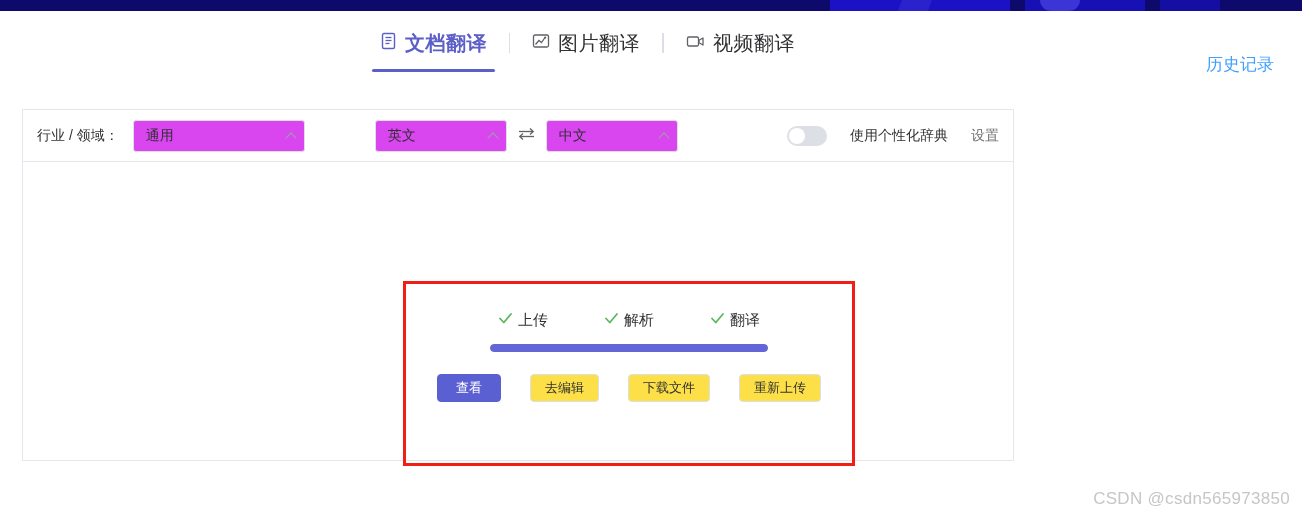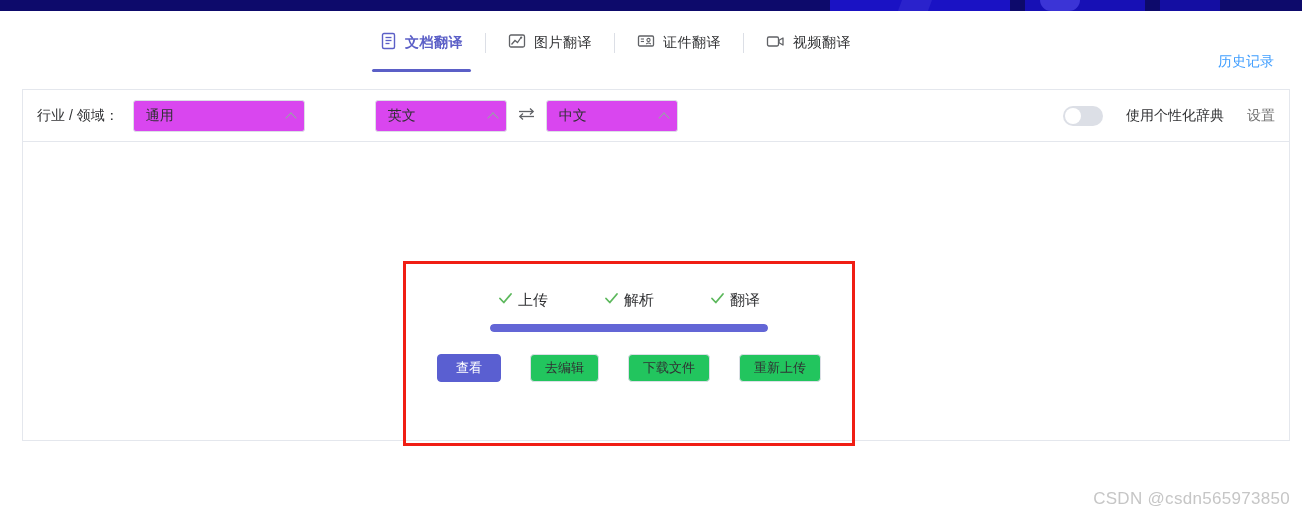--- a/index.html
+++ b/index.html
@@ -44,21 +44,21 @@
   .tab {
     display: flex;
     align-items: center;
     gap: 8px;
     padding: 0 22px;
     height: 48px;
     cursor: pointer;
     position: relative;
   }
   .tab-label {
-    font-size: 14px;
+    font-size: 20px;
     color: #303133;
     white-space: nowrap;
     letter-spacing: 0.5px;
   }
   .tab.active .tab-label {
     color: #5b5fc7;
     font-weight: bold;
   }
   .tab-underline {
     position: absolute;
@@ -71,31 +71,31 @@
   .tab-sep {
     width: 1px;
     height: 20px;
     background: #dcdfe6;
   }
   .tab-icon { display: block; flex: 0 0 auto; }
 
   .history-link {
     position: absolute;
     right: 28px; top: 42px;
-    font-size: 14px;
+    font-size: 17px;
     color: #409eff;
     cursor: pointer;
     white-space: nowrap;
   }
 
   
   .card {
     position: absolute;
-    left: 22px; top: 89px;
-    width: 1268px; height: 352px;
+    left: 22px; top: 109px;
+    width: 992px; height: 352px;
     border: 1px solid #e4e7ed;
     background: #ffffff;
   }
 
   .toolbar {
     position: relative;
     height: 52px;
     border-bottom: 1px solid #e4e7ed;
     display: flex;
     align-items: center;
@@ -232,21 +232,21 @@
   .btn-row {
     display: flex;
     align-items: center;
     gap: 29px;
   }
   .btn {
     height: 28px;
     padding: 0 14px;
     border-radius: 4px;
     border: 1px solid #dcdfe6;
-    background: #22c55e;
+    background: #fde047;
     color: #303133;
     font-size: 13px;
     font-family: "Liberation Sans", "DejaVu Sans", sans-serif;
     cursor: pointer;
     white-space: nowrap;
     display: flex;
     align-items: center;
     justify-content: center;
   }
   .btn.primary {
@@ -302,32 +302,20 @@
           <rect x="1.5" y="3" width="15" height="12" rx="1.5" fill="none" stroke="#606266" stroke-width="1.3"></rect>
           <polyline points="3.5,12.5 7,8.5 9.5,10.5 13,5.5" fill="none" stroke="#606266" stroke-width="1.3"></polyline>
           <circle cx="13.2" cy="5.6" r="1.1" fill="#606266"></circle>
         </svg>
       </span>
       <span class="tab-label">图片翻译</span>
     </div>
 
     <div class="tab-sep"></div>
 
-    <div class="tab">
-      <span class="tab-icon">
-        <svg width="18" height="18" viewBox="0 0 18 18">
-          <rect x="1.5" y="4" width="15" height="10" rx="1.2" fill="none" stroke="#606266" stroke-width="1.3"></rect>
-          <circle cx="11.5" cy="8" r="1.6" fill="none" stroke="#606266" stroke-width="1.1"></circle>
-          <path d="M9.2 12 Q11.5 10 13.8 12" fill="none" stroke="#606266" stroke-width="1.1"></path>
-          <line x1="3.8" y1="7" x2="7" y2="7" stroke="#606266" stroke-width="1.1"></line>
-          <line x1="3.8" y1="9.5" x2="7" y2="9.5" stroke="#606266" stroke-width="1.1"></line>
-        </svg>
-      </span>
-      <span class="tab-label">证件翻译</span>
-    </div>
 
     <div class="tab-sep"></div>
 
     <div class="tab">
       <span class="tab-icon">
         <svg width="19" height="18" viewBox="0 0 19 18">
           <rect x="1.5" y="5" width="11" height="9" rx="1.4" fill="none" stroke="#606266" stroke-width="1.3"></rect>
           <path d="M13 8.2 L17 6 L17 13 L13 10.8 Z" fill="none" stroke="#606266" stroke-width="1.3" stroke-linejoin="round"></path>
         </svg>
       </span>

